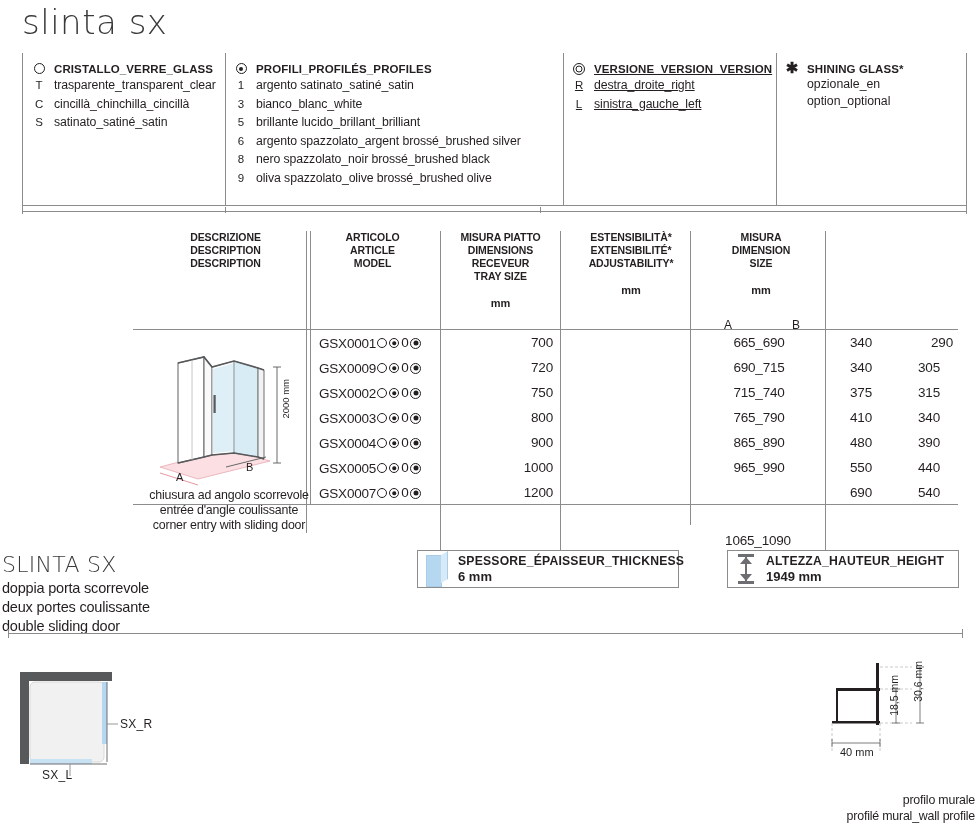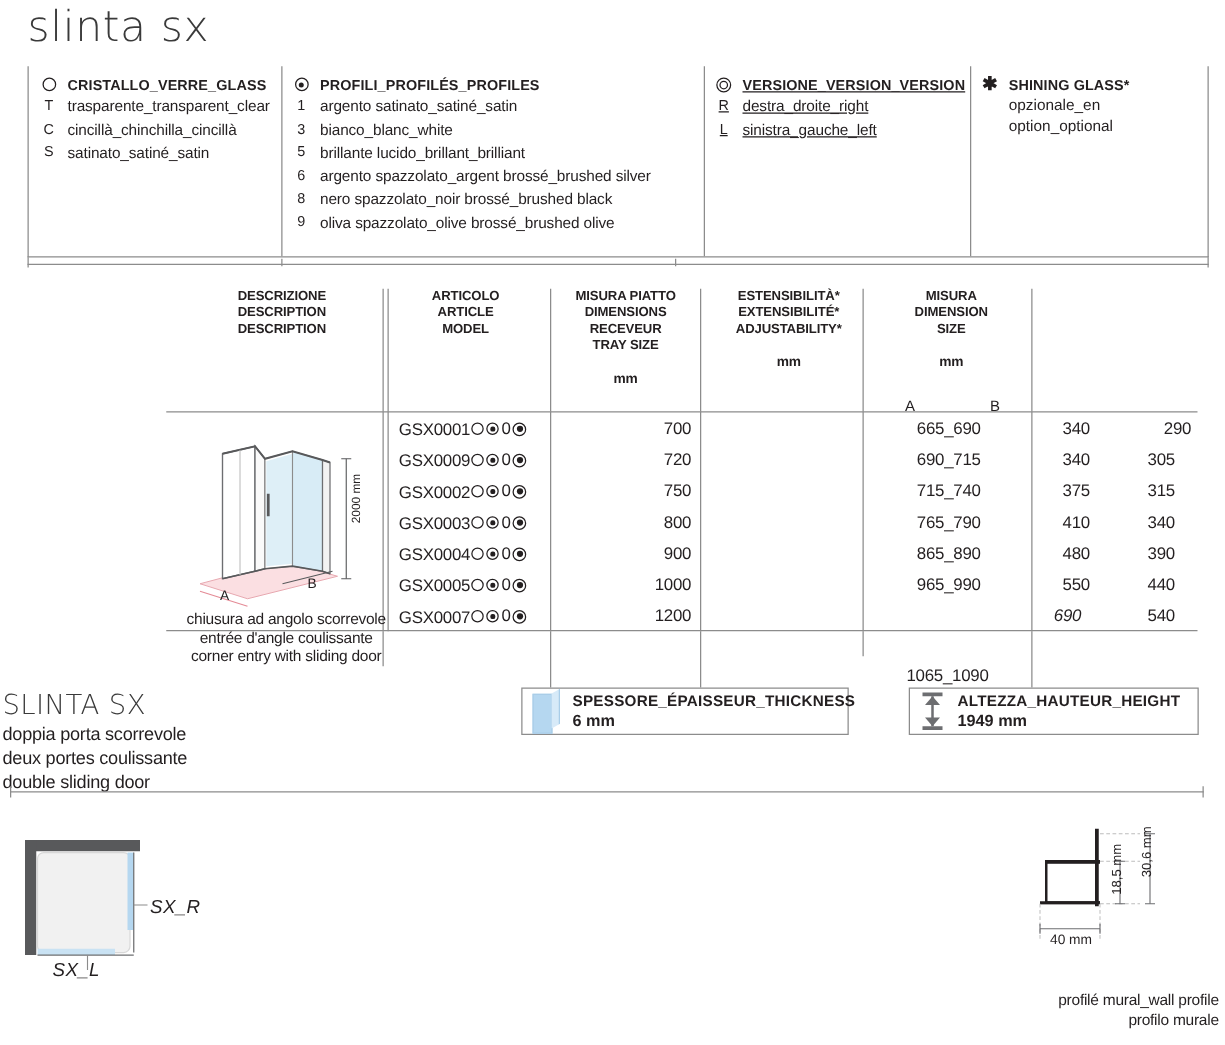--- a/index.html
+++ b/index.html
@@ -156,21 +156,21 @@
   .h-ico .ar { position:absolute; left:4px; width:0;height:0; border-left:6px solid transparent; border-right:6px solid transparent; }
   .h-ico .ar.up { top:6px; border-bottom:7px solid #6d6e71; }
   .h-ico .ar.dn { bottom:6px; border-top:7px solid #6d6e71; }
 
   
   #bottom-rule { position:absolute; left:8px; top:633px; width:955px; height:1px; background:#8c8c8c; }
   #bottom-rule .tick { position:absolute; top:-4px; width:1px; height:9px; background:#8c8c8c; }
 
   
   #plan { position:absolute; left:14px; top:668px; width:180px; height:110px; }
-  .plan-label { position:absolute; font-size:15px; letter-spacing:.3px;font-style:italic; }
+  .plan-label { position:absolute; font-size:12px; letter-spacing:.3px; }
 
   
   #profile { position:absolute; left:828px; top:655px; width:140px; height:120px; }
   #prof-caption {
     position:absolute; left:760px; top:792px; width:215px;
     text-align:right; font-size:12.4px; line-height:16px; letter-spacing:-.2px;
   }
 </style>
 </head>
 <body>
@@ -400,21 +400,21 @@
   <div class="cell art" style="left:186px; top:156px;">
     <span>GSX0007</span><span class="art-syms">
         <i class="s-ring"></i>
         <i class="s-dot"></i>
         <span class="s-zero">0</span>
         <i class="s-tgt"></i>
       </span>
   </div>
   <div class="cell num" style="left:330px; top:156px; width:90px;">1200</div>
   <div class="cell" style="left:560px; top:156px; width:130px; text-align:center;margin-top:48px;">1065_1090</div>
-  <div class="cell" style="left:676px; top:156px; width:56px; text-align:right;font-style:italic;">690</div>
+  <div class="cell" style="left:700px; top:156px; width:56px; text-align:center;">690</div>
   <div class="cell" style="left:768px; top:156px; width:56px; text-align:center;">540</div>
 </div>
 
 <div class="rail v abs" style="left:306px; top:505px; height:28px;"></div>
 <div class="rail v abs" style="left:440px; top:505px; height:45px;"></div>
 <div class="rail v abs" style="left:560px; top:505px; height:45px;"></div>
 <div class="rail v abs" style="left:690px; top:505px; height:20px;"></div>
 <div class="rail v abs" style="left:825px; top:505px; height:45px;"></div>
 
 <div id="drawing">
@@ -552,15 +552,15 @@
     <line x1="92" y1="12" x2="92" y2="68" stroke="#6d6e71" stroke-width="0.9"></line>
     <line x1="88" y1="12" x2="96" y2="12" stroke="#6d6e71" stroke-width="0.9"></line>
     <line x1="88" y1="68" x2="96" y2="68" stroke="#6d6e71" stroke-width="0.9"></line>
   </svg>
   <span class="dim-label" style="left:12px; top:91px; font-size:11px;">40 mm</span>
   <span class="dim-label dim-v" style="left:60px; top:20px; font-size:10.5px;">18,5 mm</span>
   <span class="dim-label dim-v" style="left:84px; top:6px; font-size:10.5px;">30,6 mm</span>
 </div>
 
 <div id="prof-caption">
+  <div>profilo murale</div>
   <div>profilé mural_wall profile</div>
-  <div>profilo murale</div>
 </div>
 
 </body></html>

